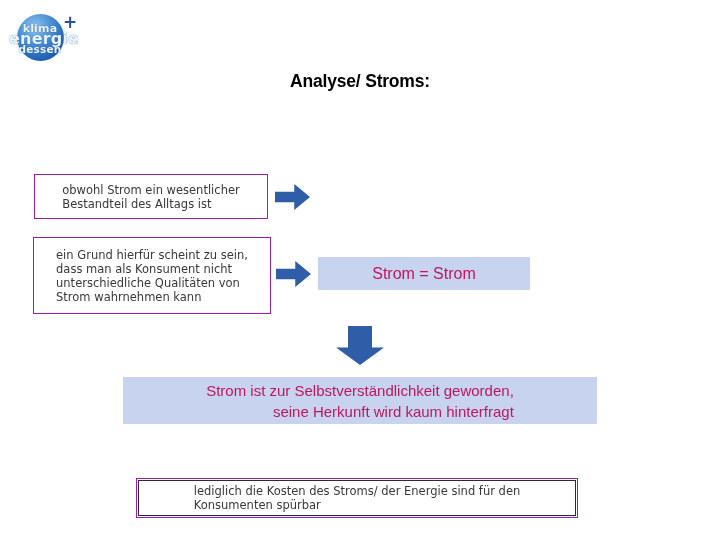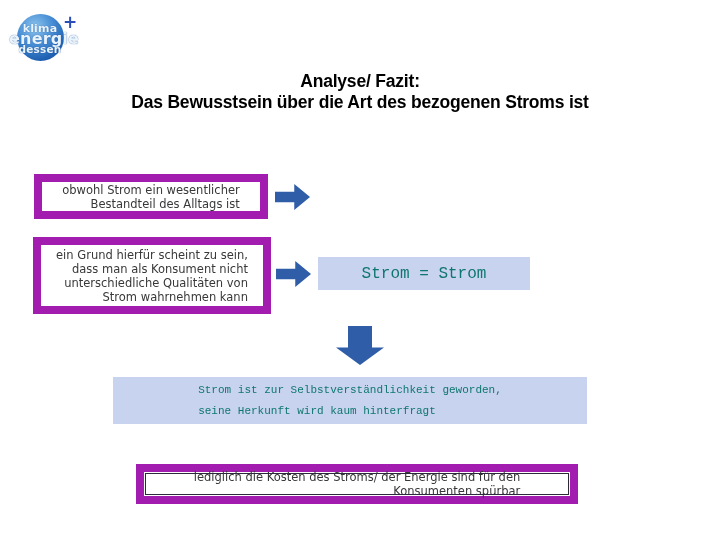--- a/index.html
+++ b/index.html
@@ -31,41 +31,41 @@
     color:#fff;font-weight:bold;font-size:13px;font-family:"Liberation Sans", sans-serif;
   }
   
   .title{
     position:absolute;left:0;top:62px;width:720px;text-align:center;
     font-family:"Liberation Sans", sans-serif;font-weight:bold;font-size:17.5px;
     line-height:21px;color:#000;letter-spacing:-0.2px;
   }
   
   .tbox{
-    position:absolute;box-sizing:border-box;border:8px solid #a21caf;background:#fff;
-    display:flex;align-items:center;justify-content:center;text-align:right;
+    position:absolute;box-sizing:border-box;border:1px solid #a21caf;background:#fff;
+    display:flex;align-items:center;justify-content:center;text-align:left;
     white-space:pre-line;font-size:11.5px;line-height:14px;color:#383838;
   }
   .tbox.dline::before{
     content:"";position:absolute;inset:1px;border:1px solid #2a2a3a;pointer-events:none;
   }
   .box-a{left:34px;top:165px;width:234px;height:45px;}
   .box-b{left:320px;top:165px;width:244px;height:45px;}
   .box-c{left:33px;top:228px;width:238px;height:77px;}
   .box-u{left:545px;top:243px;width:150px;height:45px;}
   .box-d{left:134px;top:427px;width:443px;height:40px;}
-  .box-e{left:136px;top:455px;width:442px;height:40px;}
+  .box-e{left:136px;top:469px;width:442px;height:40px;}
   
   .bluebox{
     position:absolute;box-sizing:border-box;background:#C7D3EF;
-    display:flex;align-items:center;justify-content:center;text-align:left;
-    font-family:Liberation Mono, monospace;white-space:pre-line;color:#0f766e;
+    display:flex;align-items:center;justify-content:center;text-align:right;
+    font-family:Liberation Sans, sans-serif;white-space:pre-line;color:#be185d;
   }
   .strom-box{left:318px;top:248px;width:212px;height:33px;font-size:16px;}
-  .big-box{left:113px;top:368px;width:474px;height:47px;font-size:11px;line-height:21px;}
+  .big-box{left:123px;top:368px;width:474px;height:47px;font-size:15px;line-height:21px;}
   
   .arrow-right{
     position:absolute;background:#2F5DA8;
     clip-path:polygon(0 30%, 55% 30%, 55% 0, 100% 50%, 55% 100%, 55% 70%, 0 70%);
   }
   .arrow1{left:275px;top:175px;width:35px;height:26px;}
   .arrow2{left:276px;top:252px;width:35px;height:26px;}
   .arrow-down{
     position:absolute;background:#2F5DA8;left:336px;top:317px;width:48px;height:39px;
     clip-path:polygon(25% 0, 75% 0, 75% 55%, 100% 55%, 50% 100%, 0 55%, 25% 55%);
@@ -86,22 +86,21 @@
       <div class="logo-l3">dessen</div>
     </div>
     <span class="logo-plus">+</span>
   </div>
 
   <div class="k-badge">
     <span>K</span>
   </div>
 
   <div class="title">
-    <div>Analyse/ Fazit:</div>
-    <div>Das Bewusstsein über die Art des bezogenen Stroms ist</div>
+    <div>Analyse/ Stroms:</div>
   </div>
 
   <div class="tbox box-a">obwohl Strom ein wesentlicher
 Bestandteil des Alltags ist</div>
   <div class="arrow-right arrow1"></div>
 
   <div class="tbox box-c">ein Grund hierfür scheint zu sein,
 dass man als Konsument nicht
 unterschiedliche Qualitäten von
 Strom wahrnehmen kann</div>

